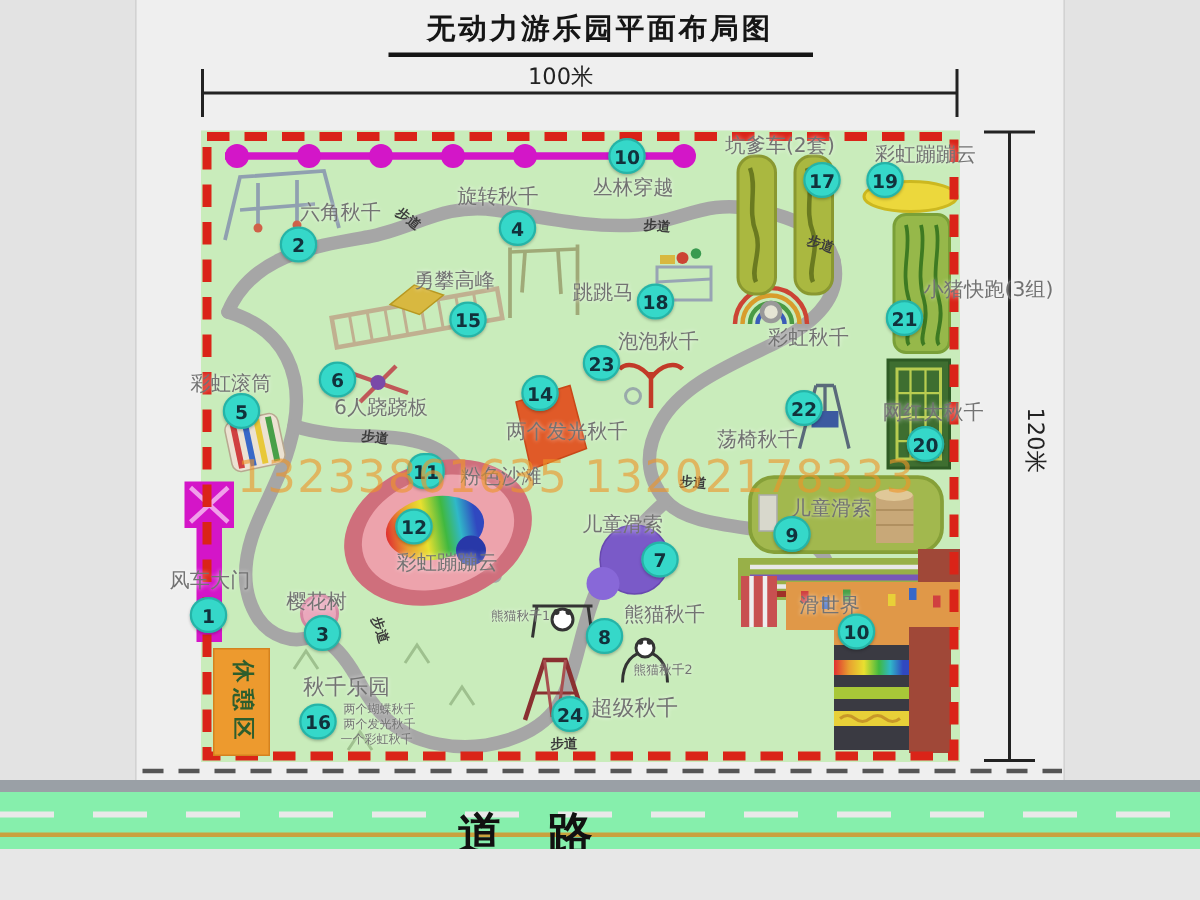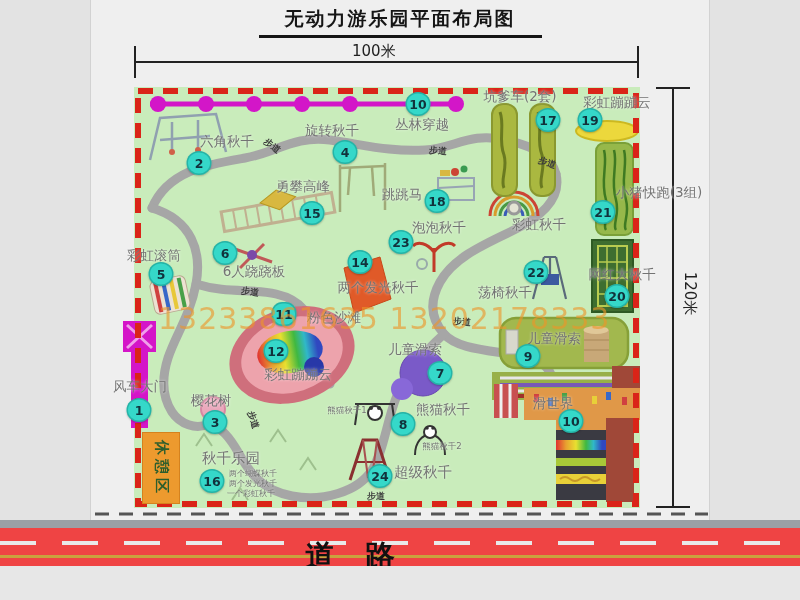--- a/index.html
+++ b/index.html
@@ -23,21 +23,21 @@
           color:#11323c;font-size:12.5px;font-weight:800;display:flex;align-items:center;justify-content:center;
           transform:translate(-50%,-50%);z-index:32;
           box-shadow:inset 0 0 0 1.5px rgba(0,95,88,.30),0 1px 2px rgba(0,0,0,.25);}
   .label{position:absolute;white-space:nowrap;font-weight:400;color:#737373;z-index:31;
          text-shadow:0 0 3px rgba(255,255,255,.75);}
   .plabel{position:absolute;white-space:nowrap;font-size:9px;font-weight:700;color:#3c3c3c;z-index:30;}
   .rest{position:absolute;left:142px;top:432px;width:36px;height:70px;background:#ed9a2e;
         border:1px solid #d5821e;z-index:25;display:flex;align-items:center;justify-content:center;}
   .rest span{transform:rotate(90deg);font-size:15px;font-weight:800;color:#2d5e2d;
              letter-spacing:4px;white-space:nowrap;}
-  .road{position:absolute;left:0;top:520px;width:800px;height:67px;background:#ef4444;z-index:40;}
+  .road{position:absolute;left:0;top:520px;width:800px;height:67px;background:#86efac;z-index:40;}
   .road .edge-t{position:absolute;left:0;top:0;width:100%;height:8px;background:#9aa0a6;}
   .road .edge-b{position:absolute;left:0;bottom:0;width:100%;height:4px;background:#8d939a;}
   .road .dash{position:absolute;left:0;width:100%;height:4px;
     background:repeating-linear-gradient(90deg,#e9e9e9 0 36px,transparent 36px 62px);}
   .road .d1{top:21px;} .road .d2{top:50px;}
   .road .yellow{position:absolute;left:0;top:35px;width:100%;height:3px;background:#c9a23e;}
   .road .rlabel{position:absolute;left:190px;top:16px;width:320px;text-align:center;
     font-size:30px;font-weight:800;color:#111;}
   .below{position:absolute;left:0;top:587px;width:800px;height:13px;background:#ececec;z-index:41;}
 </style>

